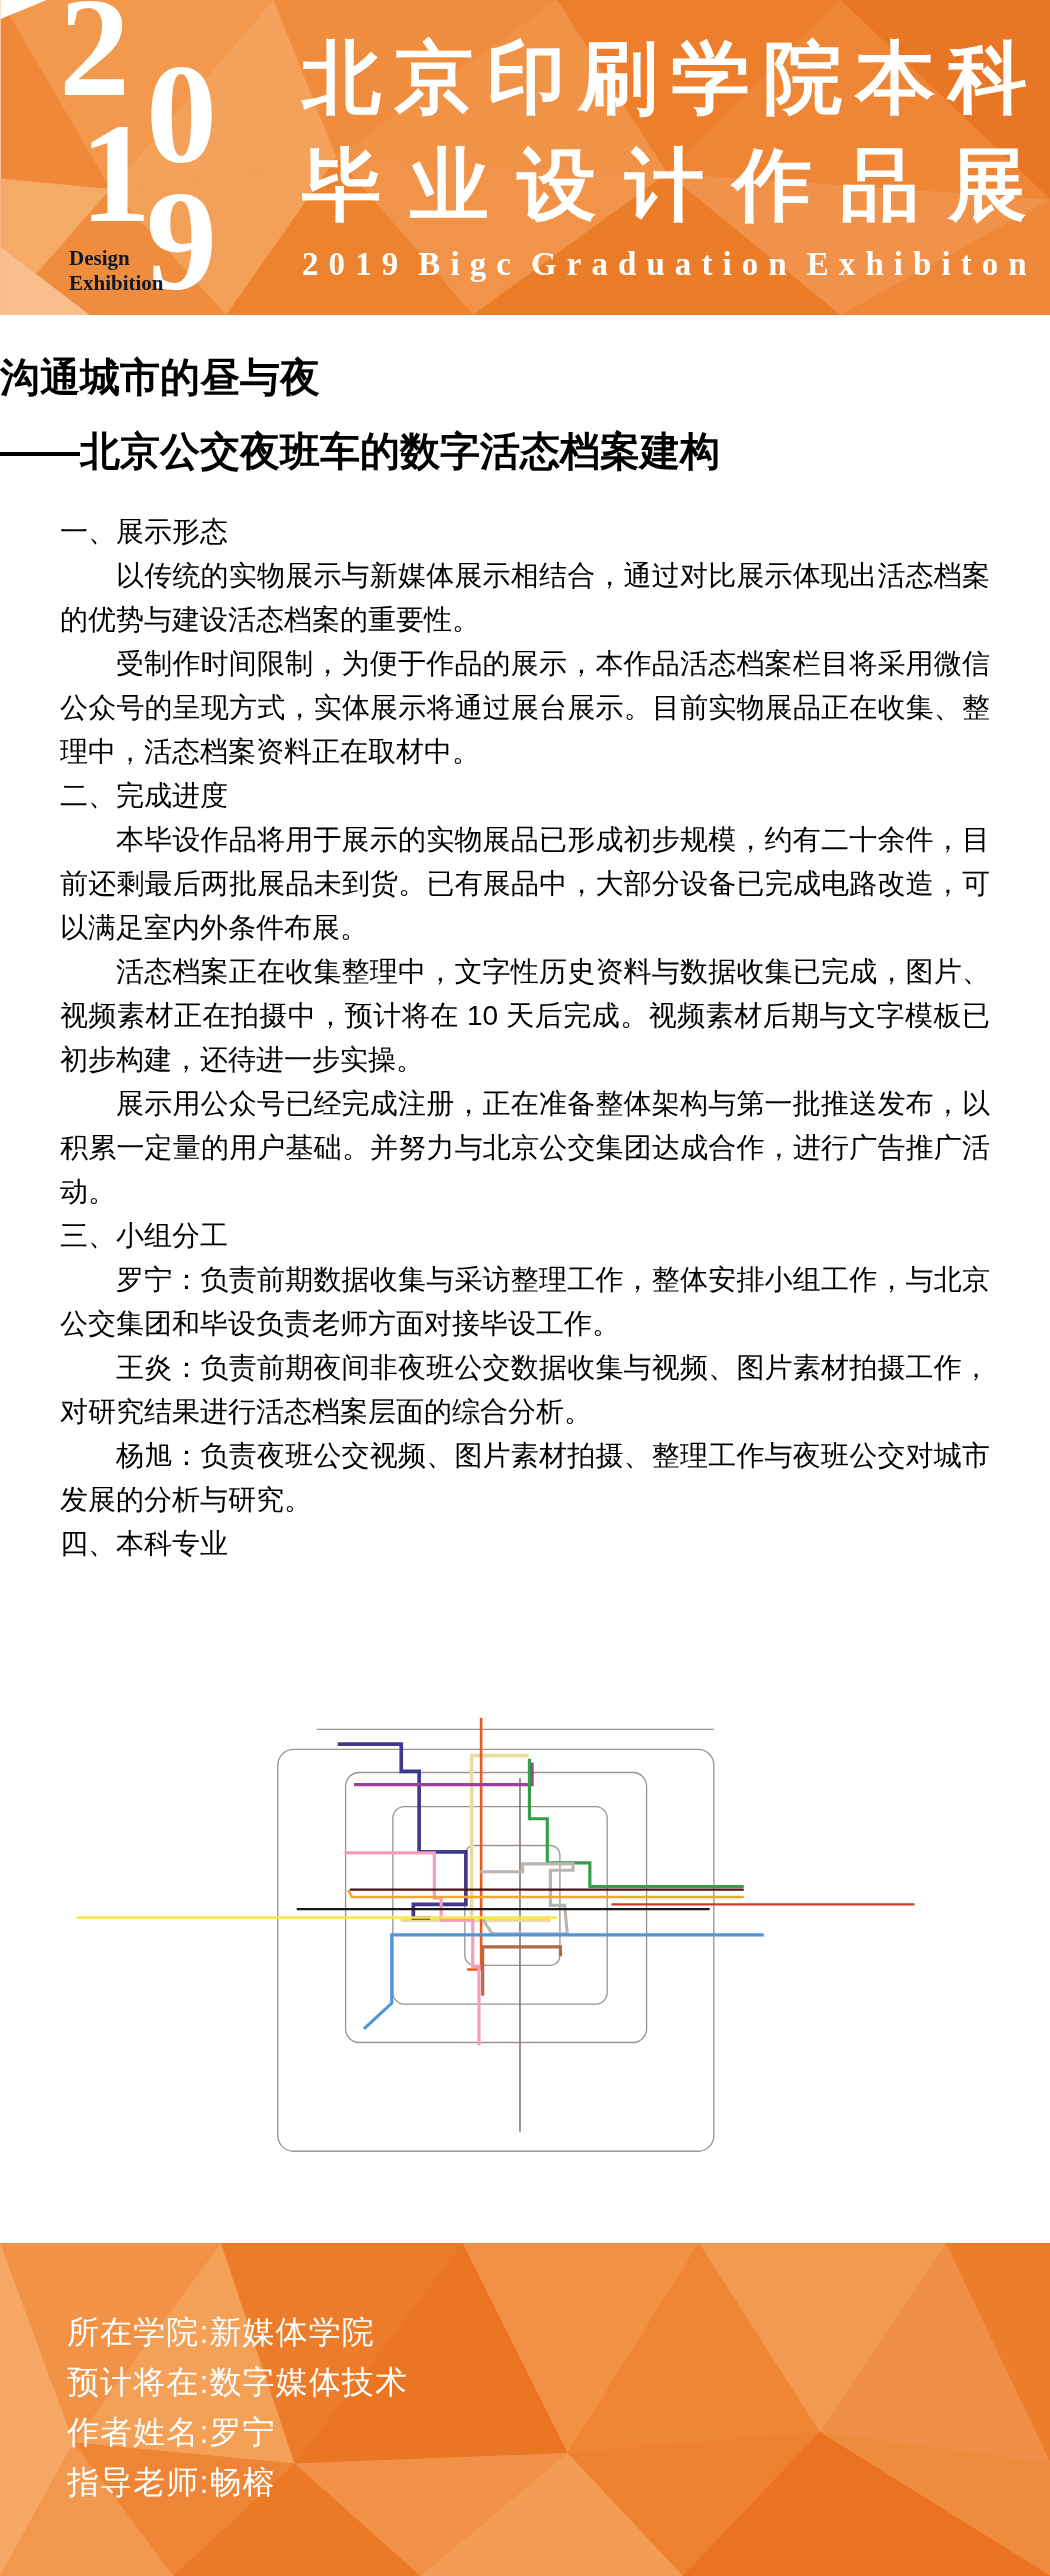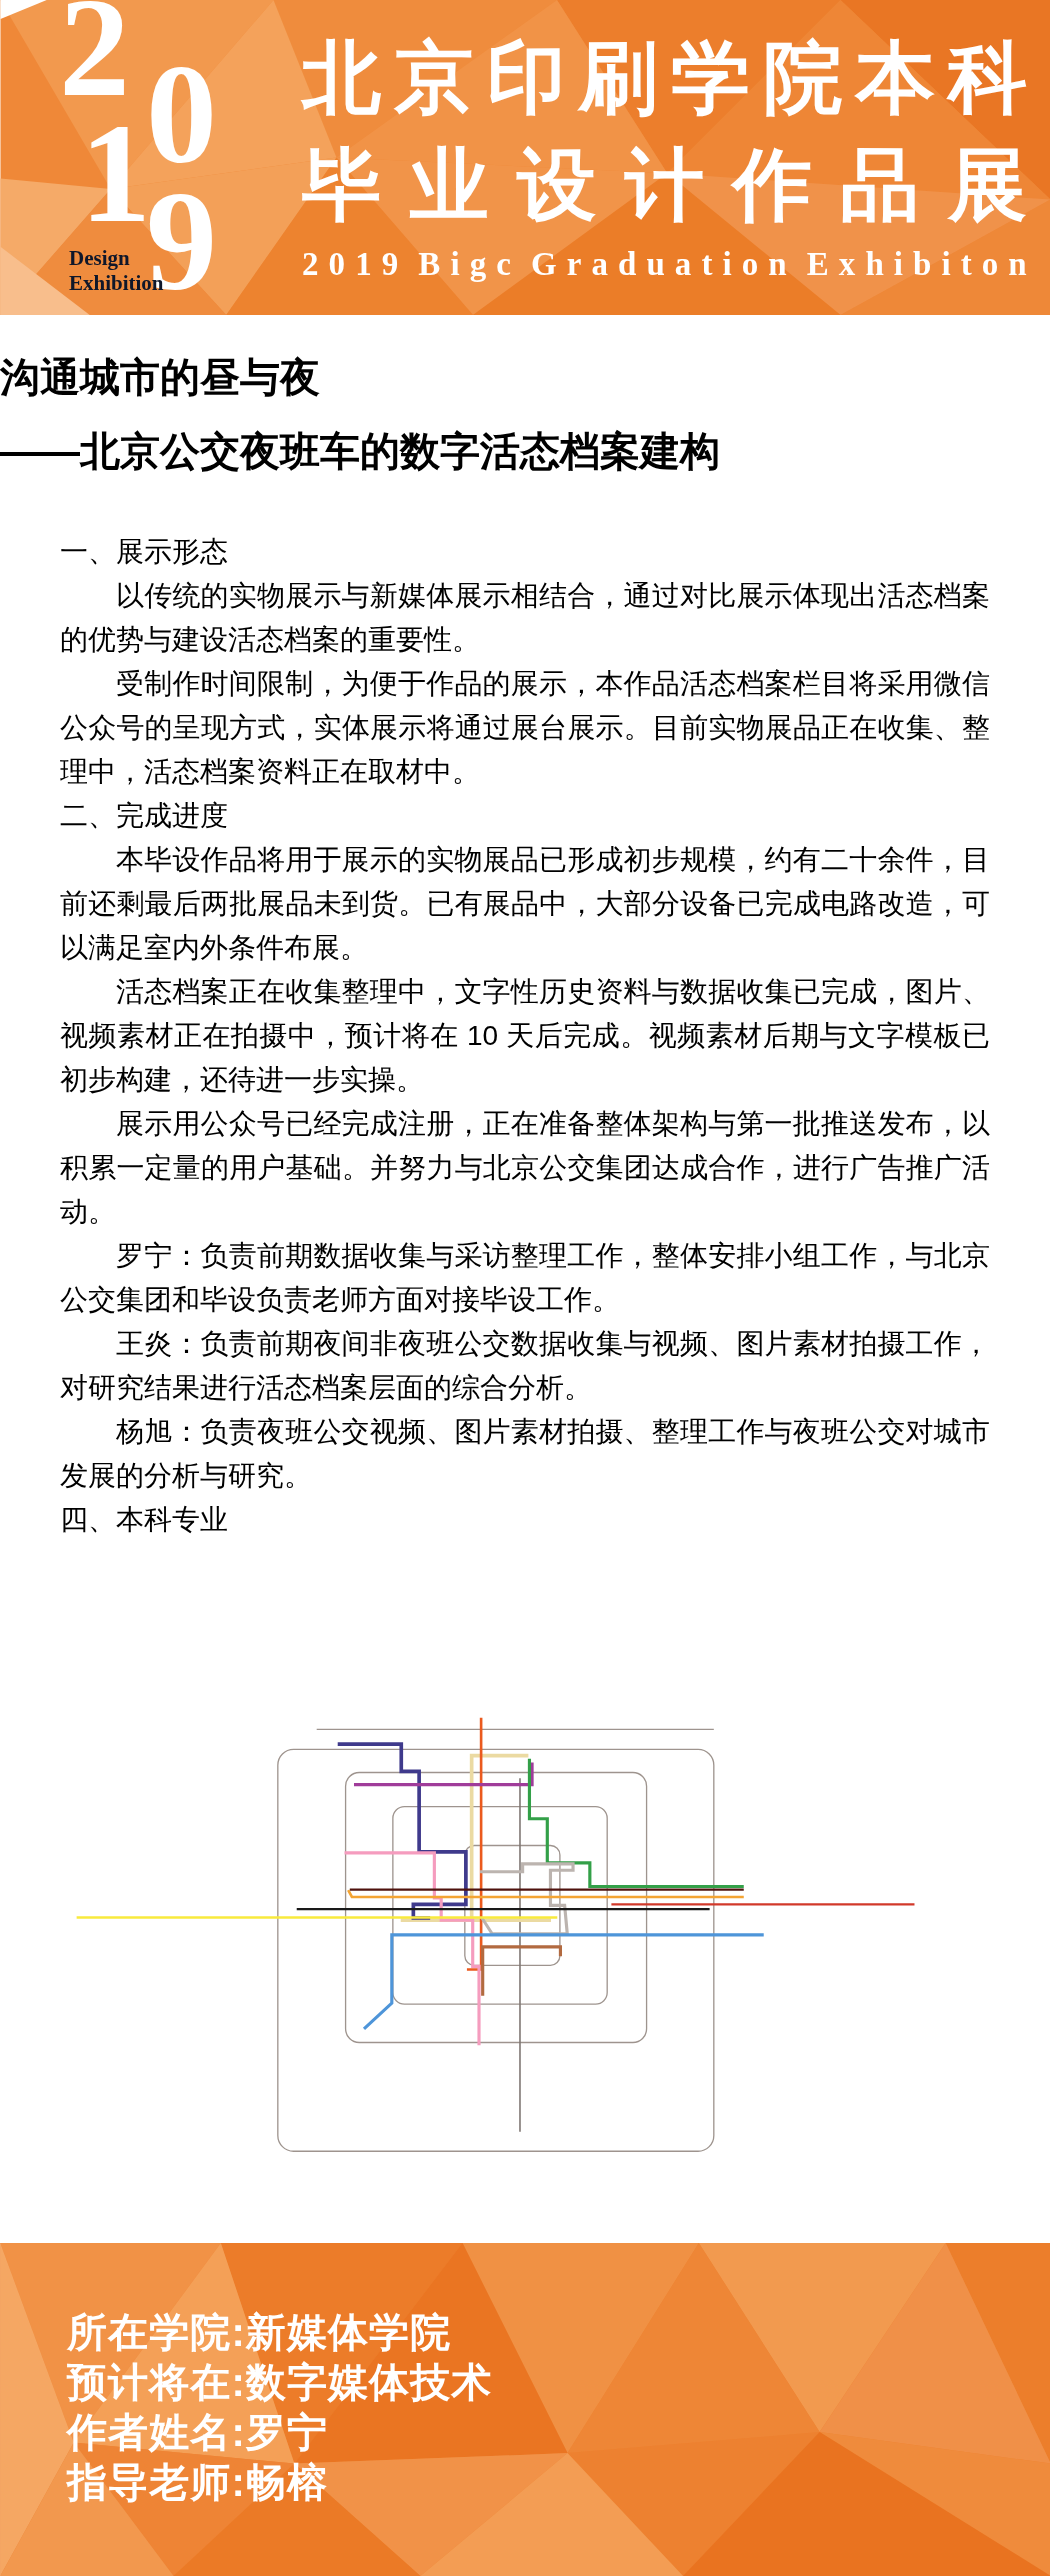--- a/index.html
+++ b/index.html
@@ -39,31 +39,30 @@
   
   .main-title{
     position:absolute;left:0;top:340px;width:1051px;z-index:1;
     color:#000;font-weight:bold;font-size:40px;line-height:74px;
     font-family:"Liberation Sans","DejaVu Sans",sans-serif;
   }
   .report-body{
     position:absolute;left:60px;top:510px;width:930px;
     color:#000;font-size:28px;line-height:44px;text-align:justify;
     font-family:"Liberation Sans","DejaVu Sans",sans-serif;
-    margin-top:20px;
   }
   .report-body .para{text-indent:2em;}
   .report-body .heading{text-indent:0;}
   
   .route-map{position:absolute;left:53px;top:1702px;width:893px;height:494px;}
   
   .footer{position:absolute;left:0;top:2243px;width:1051px;height:333px;overflow:hidden;}
   .footer-info{
     position:absolute;left:67px;top:64px;z-index:2;color:#ffffff;
-    font-size:40px;line-height:50px;font-weight:bold;letter-spacing:1.1px;
+    font-size:32px;line-height:50px;font-weight:normal;letter-spacing:1.1px;
     font-family:"Liberation Sans","DejaVu Sans",sans-serif;
   }
 </style>
 </head>
 <body>
 
 <div class="header">
   <svg class="bg" width="1051" height="315" viewBox="0 0 2000 600">
     <rect x="0" y="0" width="2000" height="600" fill="#EF8838"></rect>
     <polygon points="0,0 520,0 210,360" fill="#F2994E"></polygon>
@@ -156,20 +155,21 @@
 </div>
 
 <div class="report-body">
     <div class="heading">一、展示形态</div>
     <div class="para">以传统的实物展示与新媒体展示相结合，通过对比展示体现出活态档案的优势与建设活态档案的重要性。</div>
     <div class="para">受制作时间限制，为便于作品的展示，本作品活态档案栏目将采用微信公众号的呈现方式，实体展示将通过展台展示。目前实物展品正在收集、整理中，活态档案资料正在取材中。</div>
     <div class="heading">二、完成进度</div>
     <div class="para">本毕设作品将用于展示的实物展品已形成初步规模，约有二十余件，目前还剩最后两批展品未到货。已有展品中，大部分设备已完成电路改造，可以满足室内外条件布展。</div>
     <div class="para">活态档案正在收集整理中，文字性历史资料与数据收集已完成，图片、视频素材正在拍摄中，预计将在 10 天后完成。视频素材后期与文字模板已初步构建，还待进一步实操。</div>
     <div class="para">展示用公众号已经完成注册，正在准备整体架构与第一批推送发布，以积累一定量的用户基础。并努力与北京公交集团达成合作，进行广告推广活动。</div>
+    <div class="heading">三、小组分工</div>
     <div class="para">罗宁：负责前期数据收集与采访整理工作，整体安排小组工作，与北京公交集团和毕设负责老师方面对接毕设工作。</div>
     <div class="para">王炎：负责前期夜间非夜班公交数据收集与视频、图片素材拍摄工作，对研究结果进行活态档案层面的综合分析。</div>
     <div class="para">杨旭：负责夜班公交视频、图片素材拍摄、整理工作与夜班公交对城市发展的分析与研究。</div>
     <div class="heading">四、本科专业</div>
   </div>
 
 <div class="route-map">
   <svg id="route-map-svg" width="893" height="494" viewBox="100 3240 1700 940">
       <rect x="884" y="3513" width="181" height="228" rx="18" fill="none" stroke="#9E948E" stroke-width="2.5"></rect>
       <rect x="747" y="3439" width="408" height="376" rx="22" fill="none" stroke="#9E948E" stroke-width="2.5"></rect>

